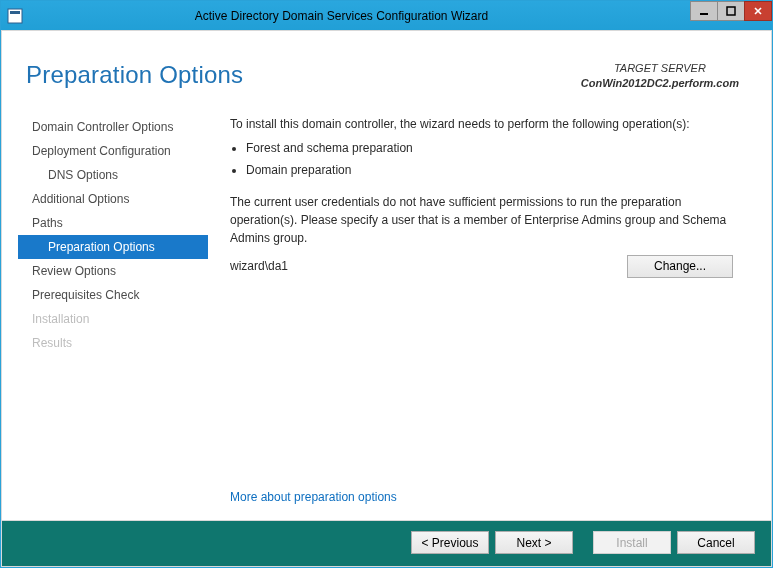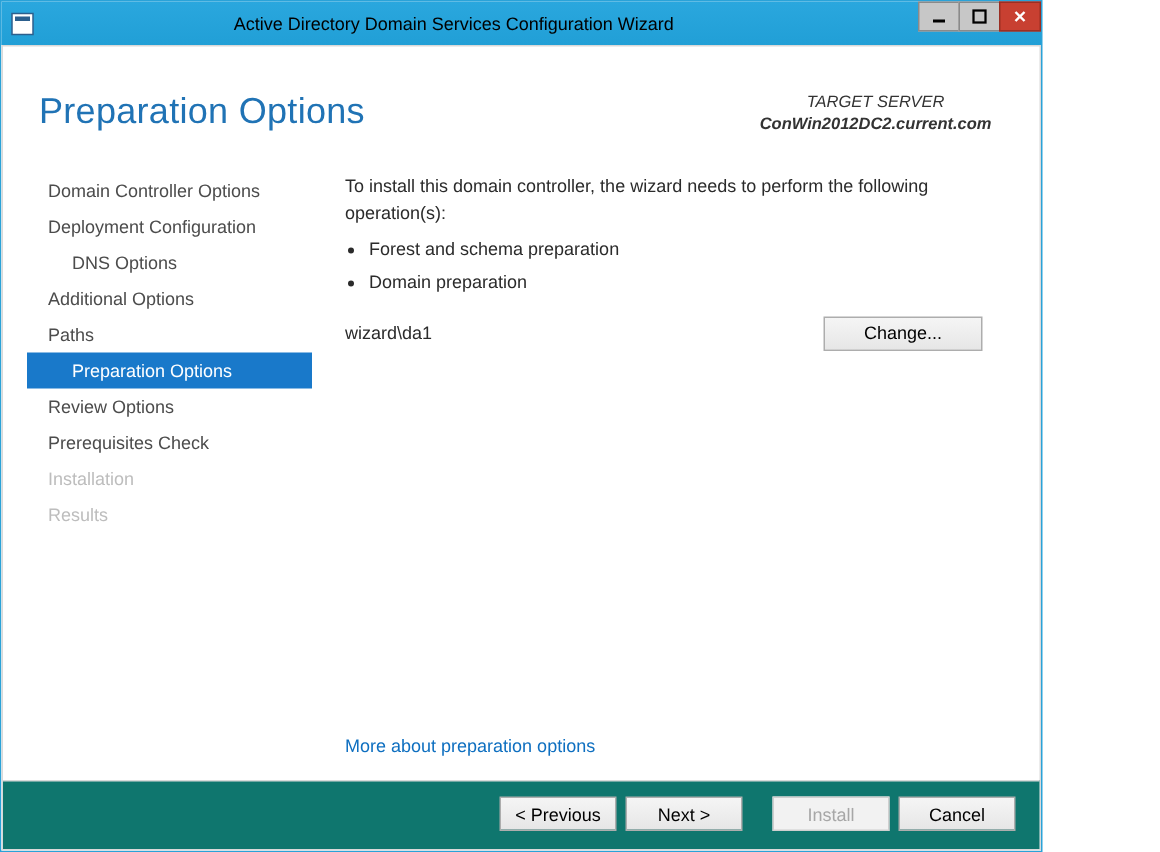--- a/index.html
+++ b/index.html
@@ -4,21 +4,21 @@
   <style>
     * { box-sizing: border-box; margin: 0; padding: 0; }
     body {
       font-family: "Segoe UI", Arial, sans-serif;
       font-size: 12px;
       background: #fff;
       width: 773px;
       height: 568px;
       overflow: hidden;
     }
-    .window { width: 695px; height: 568px; border: 1px solid #2aa2d8; display: flex; flex-direction: column; }
+    .window { width: 773px; height: 568px; border: 1px solid #2aa2d8; display: flex; flex-direction: column; }
     .titlebar {
       height: 29px;
       background: linear-gradient(#2aa7de, #219fd6);
       display: flex;
       align-items: center;
       padding: 0 0 0 6px;
       color: #000;
       position: relative;
     }
     .titlebar .icon { width: 16px; height: 16px; margin-right: 8px; display:inline-flex; align-items:center; justify-content:center; }
@@ -110,21 +110,21 @@
       </div>
     </div>
   </div>
 
   <div class="client">
     <div class="inner">
     <div class="header-row">
       <div class="page-title">Preparation Options</div>
       <div class="target">
         <div class="label">TARGET SERVER</div>
-        <div class="srv">ConWin2012DC2.current.com</div>
+        <div class="srv">ConWin2012DC2.perform.com</div>
       </div>
     </div>
 
     <div class="body-row">
       <div class="sidebar">
         <div class="nav-item">Domain Controller Options</div>
         <div class="nav-item">Deployment Configuration</div>
         <div class="nav-item sub">DNS Options</div>
         <div class="nav-item">Additional Options</div>
         <div class="nav-item">Paths</div>
@@ -134,20 +134,21 @@
         <div class="nav-item disabled">Installation</div>
         <div class="nav-item disabled">Results</div>
       </div>
 
       <div class="content">
         <p>To install this domain controller, the wizard needs to perform the following operation(s):</p>
         <ul class="bullets">
           <li>Forest and schema preparation</li>
           <li>Domain preparation</li>
         </ul>
+        <p>The current user credentials do not have sufficient permissions to run the preparation operation(s). Please specify a user that is a member of Enterprise Admins group and Schema Admins group.</p>
         <div class="cred-row">
           <span>wizard\da1</span>
           <button class="btn wide">Change...</button>
         </div>
       </div>
     </div>
 
     <div class="link-area">
       <a class="more-link">More about preparation options</a>
     </div>

